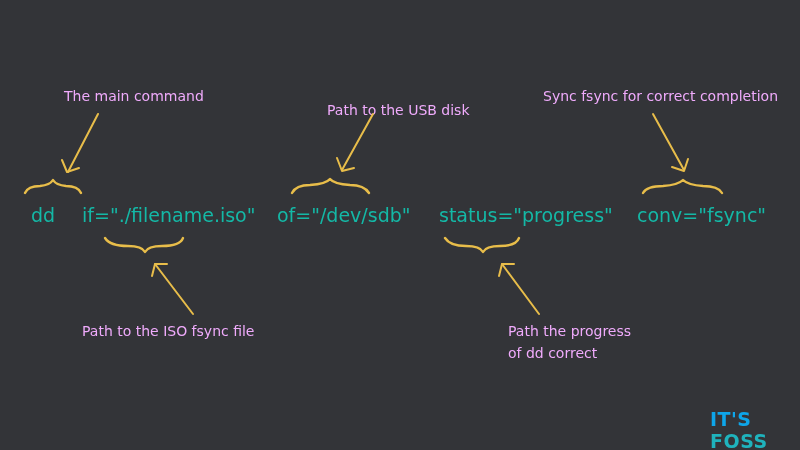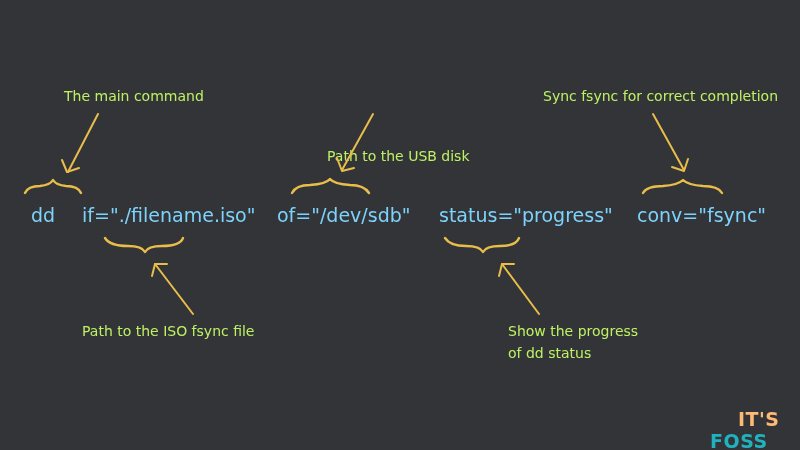--- a/index.html
+++ b/index.html
@@ -4,57 +4,57 @@
 <style>
   html, body { margin: 0; padding: 0; }
   body {
     width: 800px; height: 450px; overflow: hidden;
     background: #333438;
     font-family: "Liberation Sans", sans-serif;
     position: relative;
   }
   .label {
     position: absolute;
-    color: #bef264;
+    color: #f0abfc;
     font-family: "DejaVu Sans", sans-serif;
     font-size: 14px;
     line-height: 22px;
     white-space: nowrap;
   }
   .cmd {
     position: absolute;
     top: 202px;
-    color: #7dd3fc;
+    color: #14b8a6;
     font-family: "DejaVu Sans", sans-serif;
     font-size: 19px;
     line-height: 26px;
     white-space: nowrap;
     letter-spacing: 0px;
   }
   svg.overlay { position: absolute; left: 0; top: 0; }
   .logo {
     position: absolute;
     left: 710px; top: 408px;
     font-family: "DejaVu Sans", sans-serif;
     font-weight: bold;
     font-size: 19px;
     letter-spacing: 0.5px;
   }
-  .logo .its { color: #fdba74; margin-left: 28px; }
+  .logo .its { color: #0ea5e9; }
   .logo .foss { color: #1fb3bd; }
 </style>
 </head>
 <body>
 
 <div class="label" style="left:64px; top:85px;">The main command</div>
-<div class="label" style="left:327px; top:99px;margin-top:46px;">Path to the USB disk</div>
+<div class="label" style="left:327px; top:99px;">Path to the USB disk</div>
 <div class="label" style="left:543px; top:85px;">Sync fsync for correct completion</div>
 <div class="label" style="left:82px; top:320px;">Path to the ISO fsync file</div>
-<div class="label" style="left:508px; top:320px;">Show the progress</div>
-<div class="label" style="left:508px; top:342px;">of dd status</div>
+<div class="label" style="left:508px; top:320px;">Path the progress</div>
+<div class="label" style="left:508px; top:342px;">of dd correct</div>
 
 <div class="cmd" style="left:31px;">dd</div>
 <div class="cmd" style="left:82px;">if="./filename.iso"</div>
 <div class="cmd" style="left:277px;">of="/dev/sdb"</div>
 <div class="cmd" style="left:439px;">status="progress"</div>
 <div class="cmd" style="left:637px;">conv="fsync"</div>
 
 <svg class="overlay" width="800" height="450" viewBox="0 0 800 450">
   <g fill="none" stroke="#e8bd4a" stroke-linecap="round" stroke-linejoin="round">
 

